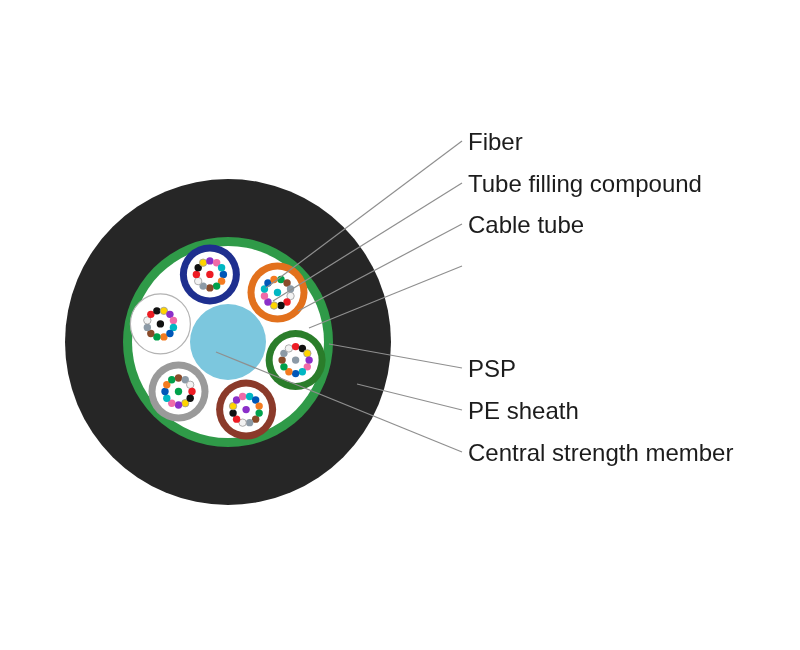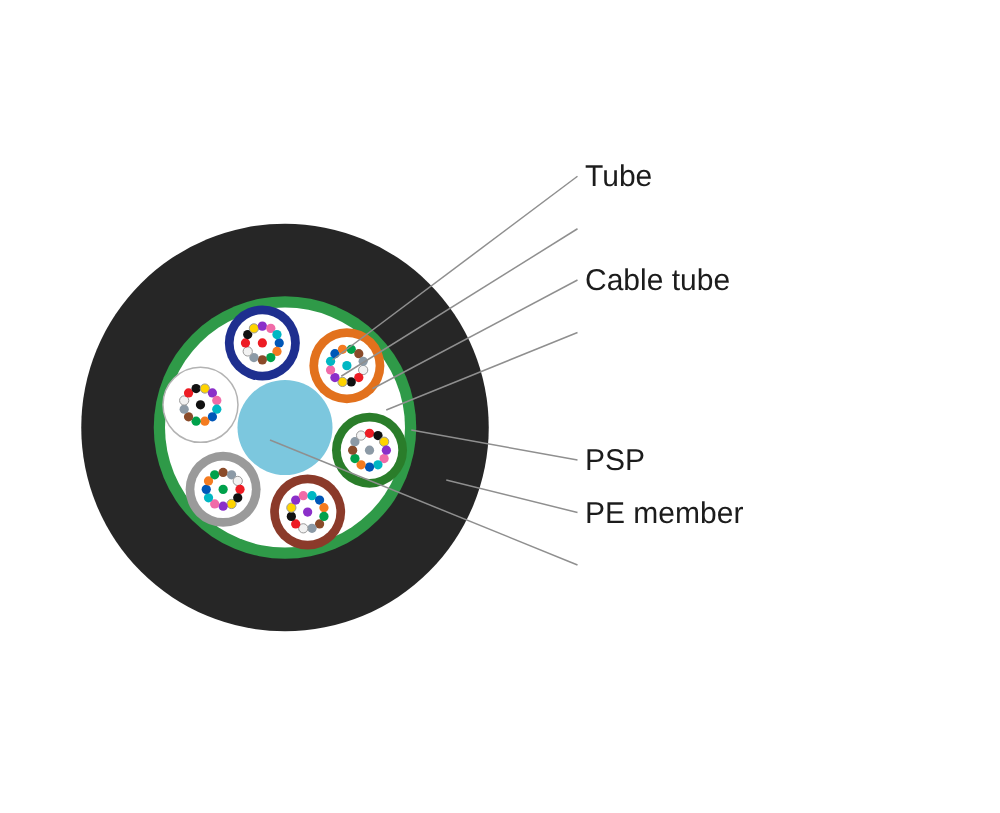--- a/index.html
+++ b/index.html
@@ -132,18 +132,20 @@
       <circle cx="160.3851921597652" cy="323.8826668428236" r="3.7" fill="#111111"></circle>
       <line x1="462" y1="141" x2="266" y2="288" stroke="#8f8f8f" stroke-width="1.2"></line>
       <line x1="462" y1="183" x2="273" y2="301" stroke="#8f8f8f" stroke-width="1.2"></line>
       <line x1="462" y1="224" x2="298" y2="311" stroke="#8f8f8f" stroke-width="1.2"></line>
       <line x1="462" y1="266" x2="309" y2="328" stroke="#8f8f8f" stroke-width="1.2"></line>
       <line x1="462" y1="368" x2="329" y2="344" stroke="#8f8f8f" stroke-width="1.2"></line>
       <line x1="462" y1="410" x2="357" y2="384" stroke="#8f8f8f" stroke-width="1.2"></line>
       <line x1="462" y1="452" x2="216" y2="352" stroke="#8f8f8f" stroke-width="1.2"></line>
     </svg>
 
-  <div class="label" style="top:129px">Tube</div>
+  <div class="label" style="top:129px">Fiber</div>
+  <div class="label" style="top:171px">Tube filling compound</div>
   <div class="label" style="top:212px">Cable tube</div>
   <div class="label" style="top:356px">PSP</div>
-  <div class="label" style="top:398px">PE member</div>
+  <div class="label" style="top:398px">PE sheath</div>
+  <div class="label" style="top:440px">Central strength member</div>
 
 </div>
 
 </body></html>

